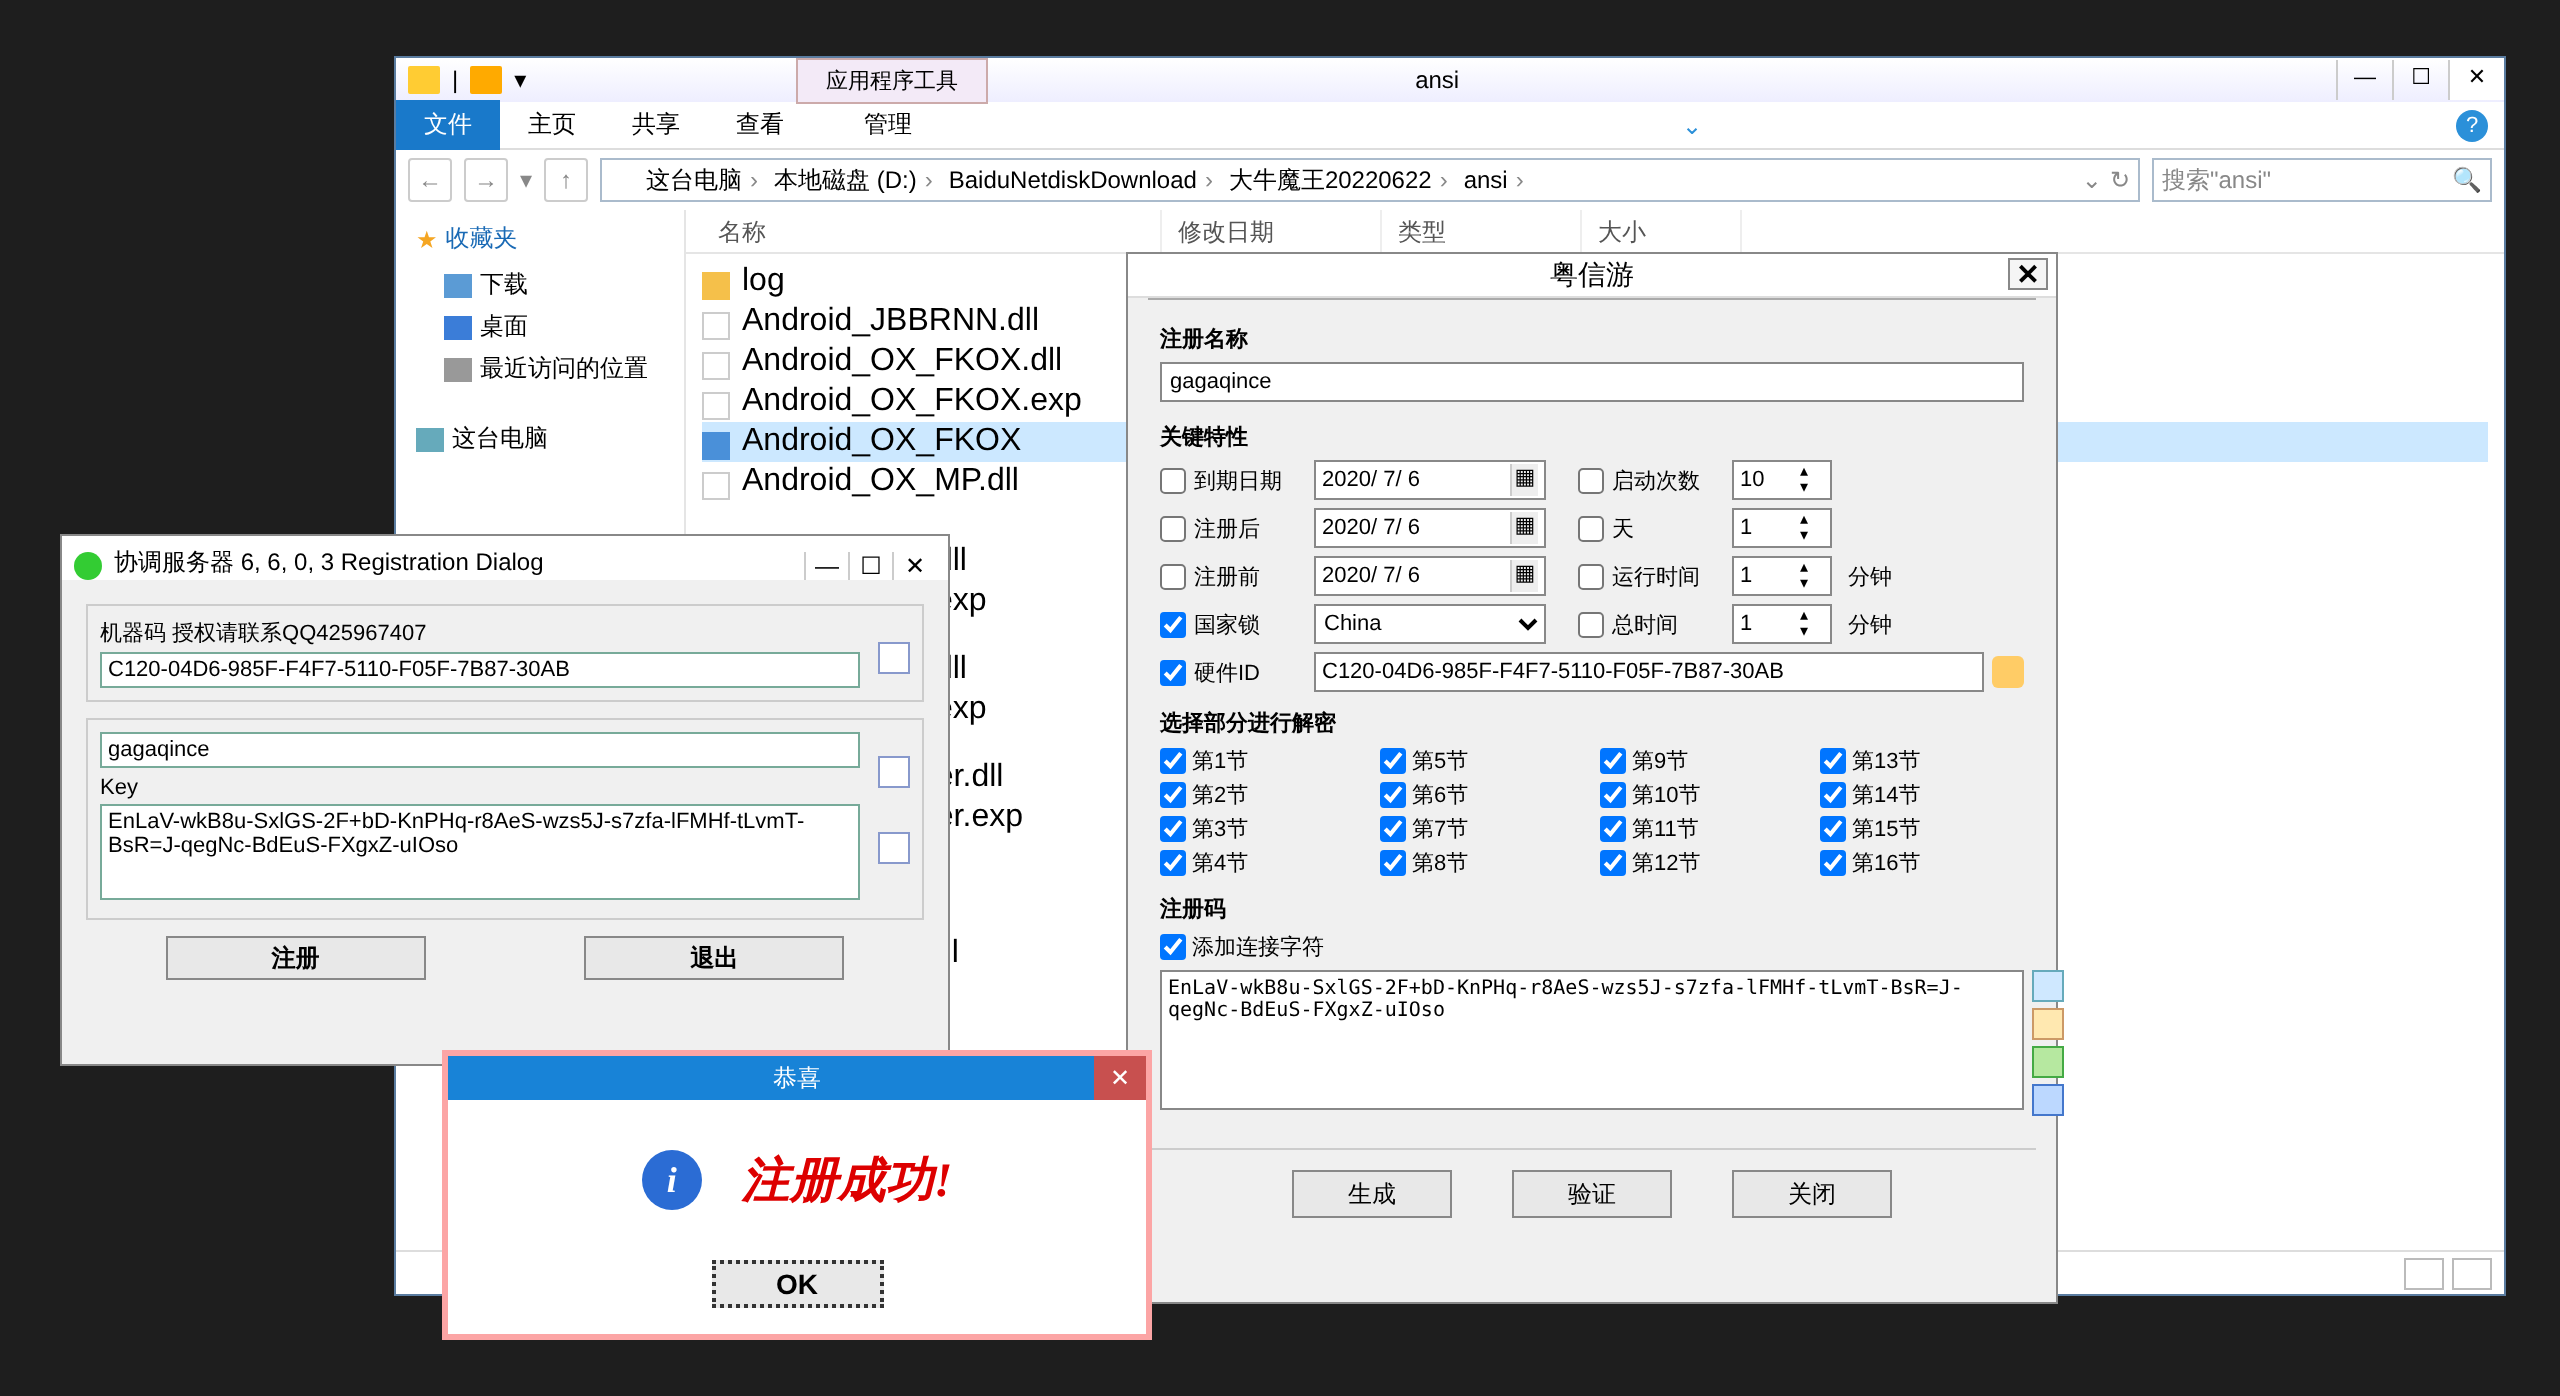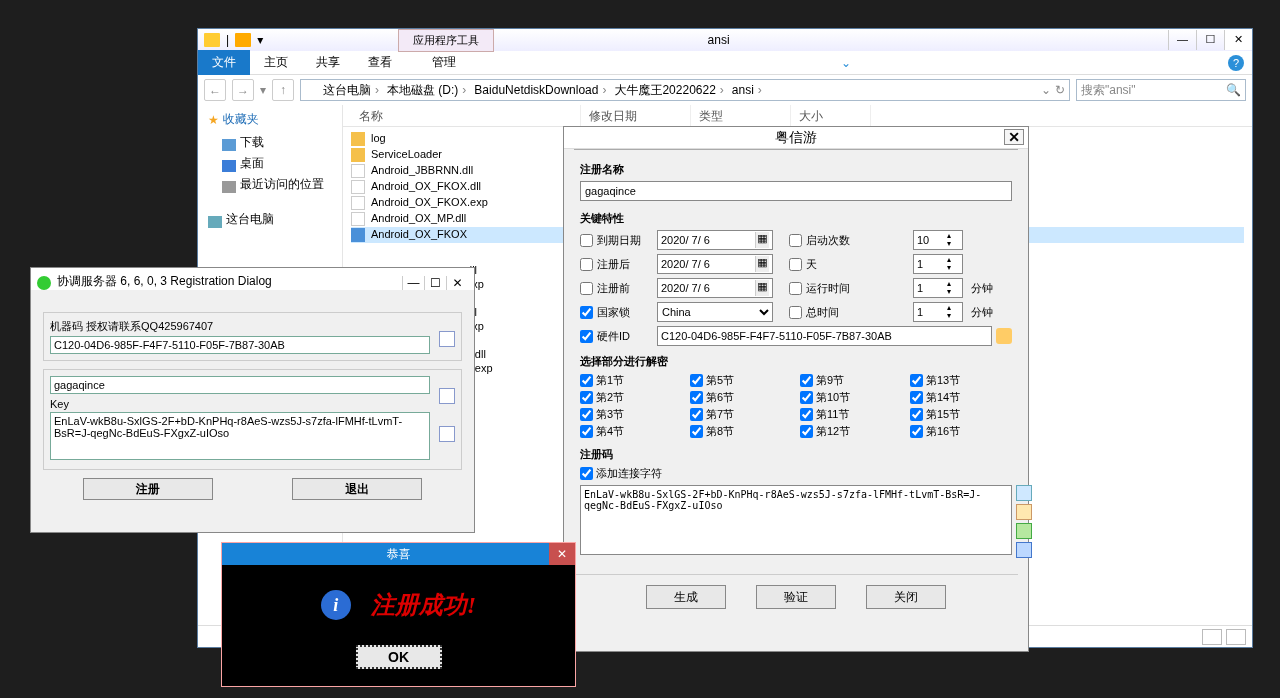--- a/index.html
+++ b/index.html
@@ -23,50 +23,50 @@
 .nav-bar { height: 30px; display: flex; align-items: center; gap: 6px; padding: 0 6px; }
 .nav-btn { width: 22px; height: 22px; border: 1px solid #ccc; border-radius: 2px; text-align: center; line-height: 20px; color: #888; }
 .addr-bar { flex: 1; height: 22px; border: 1px solid #abc; display: flex; align-items: center; padding: 0 4px; gap: 4px; font-size: 12px; }
 .addr-bar .crumb::after { content: "›"; margin: 0 4px; color: #888; }
 .addr-bar .crumb:last-child::after { content: ""; }
 .search-bar { width: 170px; height: 22px; border: 1px solid #abc; padding: 0 4px; color: #888; display:flex;align-items:center;justify-content:space-between; }
 .exp-body { display: flex; height: calc(100% - 106px); }
 .sidebar-exp { width: 145px; border-right: 1px solid #e5e5e5; padding: 6px 10px; }
 .sidebar-exp .fav { color: #1a6ab5; margin-bottom: 4px; display:flex;align-items:center;gap:4px; }
 .sidebar-exp .fav .star{color:#f5a623;}
-.sidebar-exp .item { padding: 2px 0 2px 14px; display:flex;align-items:flex-end;gap:4px; }
+.sidebar-exp .item { padding: 2px 0 2px 14px; display:flex;align-items:center;gap:4px; }
 .sidebar-exp .ico{width:14px;height:12px;background:#5b9bd5;display:inline-block;}
 .files-pane { flex: 1; }
 .col-headers { height: 22px; border-bottom: 1px solid #e5e5e5; display: flex; padding-left: 8px; color: #555; font-size: 12px; }
 .col-headers .col { padding: 3px 8px; border-right: 1px solid #eee; }
 .file-list { padding: 4px 8px; }
-.file-row { display: flex; align-items: flex-start; gap: 6px; padding: 1px 0; font-size: 11px; }
+.file-row { display: flex; align-items: flex-end; gap: 6px; padding: 1px 0; font-size: 16px; }
 .file-ico { width: 14px; height: 14px; background: #f5c04a; display: inline-block; }
 .file-ico.dll { background: #fff; border:1px solid #ccc; position:relative; }
 .file-ico.exe { background: #4a90d9; }
 .statusbar-exp { position:absolute; bottom:0; left:0; right:0; height:22px; border-top:1px solid #ddd; display:flex;align-items:center;justify-content:flex-end;padding:0 6px;gap:4px; }
 .statusbar-exp .vb{width:20px;height:16px;border:1px solid #bbb;}
 
 
 .reg-dialog { position: absolute; left: 30px; top: 267px; width: 445px; height: 266px; background: #f0f0f0; border: 1px solid #888; }
 .reg-title { height: 22px; background: #fff; display: flex; align-items: flex-end; padding: 0 6px; font-size: 12px; }
 .reg-title .ico{width:14px;height:14px;background:#3c3;border-radius:50%;margin-right:6px;}
 .reg-title .ctrls { margin-left: auto; display:flex; }
 .reg-title .ctrls div { width:22px;text-align:center;border-left:1px solid #ccc; }
-.reg-body { padding: 22px 12px; }
+.reg-body { padding: 12px 12px; }
 .reg-group { border: 1px solid #ccc; padding: 6px; margin-bottom: 8px; position: relative; background:#f0f0f0; }
 .reg-label { font-size: 11px; margin-bottom: 2px; }
 .reg-input { width: 380px; height: 18px; border: 1px solid #7a9; background: #fff; padding: 0 3px; font-size: 11px; }
 .reg-textarea { width: 380px; height: 48px; border: 1px solid #7a9; background: #fff; padding: 2px 3px; font-size: 11px; resize:none; }
 .copy-ico{position:absolute;right:6px;width:16px;height:16px;background:#fff;border:1px solid #89c;}
 .reg-buttons { display: flex; justify-content: space-around; margin-top: 6px; }
 .reg-buttons button { width: 130px; height: 22px; border: 1px solid #888; background: #e8e8e8; font-size:12px;font-weight:bold; }
 
 
-.msgbox { position: absolute; left: 221px; top: 542px; width: 355px; height: 145px; background: #000000; border: 1px solid #fca5a5; }
+.msgbox { position: absolute; left: 221px; top: 525px; width: 355px; height: 145px; background: #ffffff; border: 3px solid #fca5a5; }
 .msgbox-title { height: 22px; background: #1883d7; color: #fff; display: flex; align-items: center; justify-content: center; font-size: 12px; position:relative; }
 .msgbox-title .x { position:absolute;right:0;top:0;width:26px;height:22px;background:#c8504f;color:#fff;text-align:center;line-height:22px; }
 .msgbox-body { display: flex; align-items: center; justify-content: center; gap: 20px; height: 80px; }
 .info-ico { width: 30px; height: 30px; border-radius: 50%; background: #2b6cd4; color: #fff; text-align: center; line-height: 30px; font-weight: bold; font-size: 18px; font-style:italic;font-family:serif; }
 .msgbox-body .txt { color: #d00; font-size: 24px; font-family: SimSun, serif; font-style: italic; font-weight:bold; }
 .msgbox-btn { display: block; margin: 0 auto; width: 86px; height: 24px; border: 2px dotted #333; background: #e8e8e8; font-weight: bold; font-size: 14px; }
 
 
 .yxy { position: absolute; left: 563px; top: 126px; width: 466px; height: 526px; background: #f0f0f0; border: 1px solid #888; }
 .yxy-title { height: 22px; background: #fff; display: flex; align-items: center; justify-content: center; font-size: 14px; position:relative; border-bottom:1px solid #ddd; }
@@ -76,21 +76,21 @@
 .yxy-tabs .tab.inactive { background: #f0f0f0; }
 .yxy-content { border-top: 1px solid #aaa; margin: 0 10px; padding: 8px 6px; }
 .yxy-sec-label { font-size: 11px; font-weight: bold; margin: 4px 0; }
 .yxy-input-full { width: 100%; height: 20px; border: 1px solid #888; background: #fff; padding: 0 4px; font-size: 11px; margin-bottom: 6px; }
 .yxy-row { display: flex; align-items: center; margin-bottom: 4px; gap: 4px; }
 .yxy-row .chk { width: 13px; height: 13px; }
 .yxy-row .lbl { width: 56px; font-size: 11px; }
 .yxy-row .date { width: 116px; height: 20px; border: 1px solid #888; background: #fff; font-size: 11px; padding: 0 3px; display:flex;align-items:center;justify-content:space-between; }
 .yxy-row .date .dd{width:14px;height:16px;background:#eee;border-left:1px solid #ccc;text-align:center;}
 .yxy-row .lbl2 { width: 56px; font-size: 11px; }
-.yxy-row .spin { width: 50px; height: 20px; border: 1px solid #888; background: #fff; font-size: 11px; padding: 0 3px; display:flex;align-items:center;margin-left:47px; }
+.yxy-row .spin { width: 50px; height: 20px; border: 1px solid #888; background: #fff; font-size: 11px; padding: 0 3px; display:flex;align-items:center; }
 .yxy-row .spin .sp{margin-left:auto;width:12px;font-size:8px;line-height:8px;}
 .yxy-row .unit { font-size: 11px; margin-left: 4px; }
 .yxy-row select { width: 116px; height: 20px; border: 1px solid #888; font-size: 11px; background:#fff; }
 .yxy-row .hwid { flex: 1; height: 20px; border: 1px solid #888; background: #fff; font-size: 11px; padding: 0 3px; }
 .yxy-row .hand{width:16px;height:16px;background:#fc6;border-radius:3px;}
 .sections-grid { display: grid; grid-template-columns: repeat(4, 1fr); gap: 2px 8px; margin: 4px 0 8px; }
 .sections-grid label { font-size: 11px; display: flex; align-items: center; gap: 3px; }
 .yxy-code-area { width: 100%; height: 70px; border: 1px solid #888; background: #fff; font-size: 10px; padding: 3px; font-family: monospace; resize:none; }
 .yxy-footer { display: flex; justify-content: center; gap: 30px; padding: 10px 0; border-top:1px solid #ccc; margin:8px 10px 0; }
 .yxy-footer button { width: 80px; height: 24px; border: 1px solid #888; background: #e8e8e8; font-size: 12px; }
@@ -183,42 +183,38 @@
         <div class="col" style="width:110px">修改日期</div>
         <div class="col" style="width:100px">类型</div>
         <div class="col" style="width:80px">大小</div>
       </div>
       <div class="file-list">
         <div class="file-row">
             <span class="file-ico"></span>
             <span>log</span>
           </div>
         <div class="file-row">
-            <span class="file-ico"></span>
-            <span>ServiceLoader</span>
-          </div>
-        <div class="file-row">
             <span class="file-ico dll"></span>
             <span>Android_JBBRNN.dll</span>
           </div>
         <div class="file-row">
             <span class="file-ico dll"></span>
             <span>Android_OX_FKOX.dll</span>
           </div>
         <div class="file-row">
             <span class="file-ico dll"></span>
             <span>Android_OX_FKOX.exp</span>
-          </div>
-        <div class="file-row">
-            <span class="file-ico dll"></span>
-            <span>Android_OX_MP.dll</span>
           </div>
         <div class="file-row" style="background:#cce8ff">
             <span class="file-ico exe"></span>
             <span>Android_OX_FKOX</span>
+          </div>
+        <div class="file-row">
+            <span class="file-ico dll"></span>
+            <span>Android_OX_MP.dll</span>
           </div>
         <div style="height:20px"></div>
         <div class="file-row" style="padding-left:112px">
             <span>.dll</span>
           </div>
         <div class="file-row" style="padding-left:112px">
             <span>.exp</span>
           </div>
         <div style="height:14px"></div>
         <div class="file-row" style="padding-left:112px">

